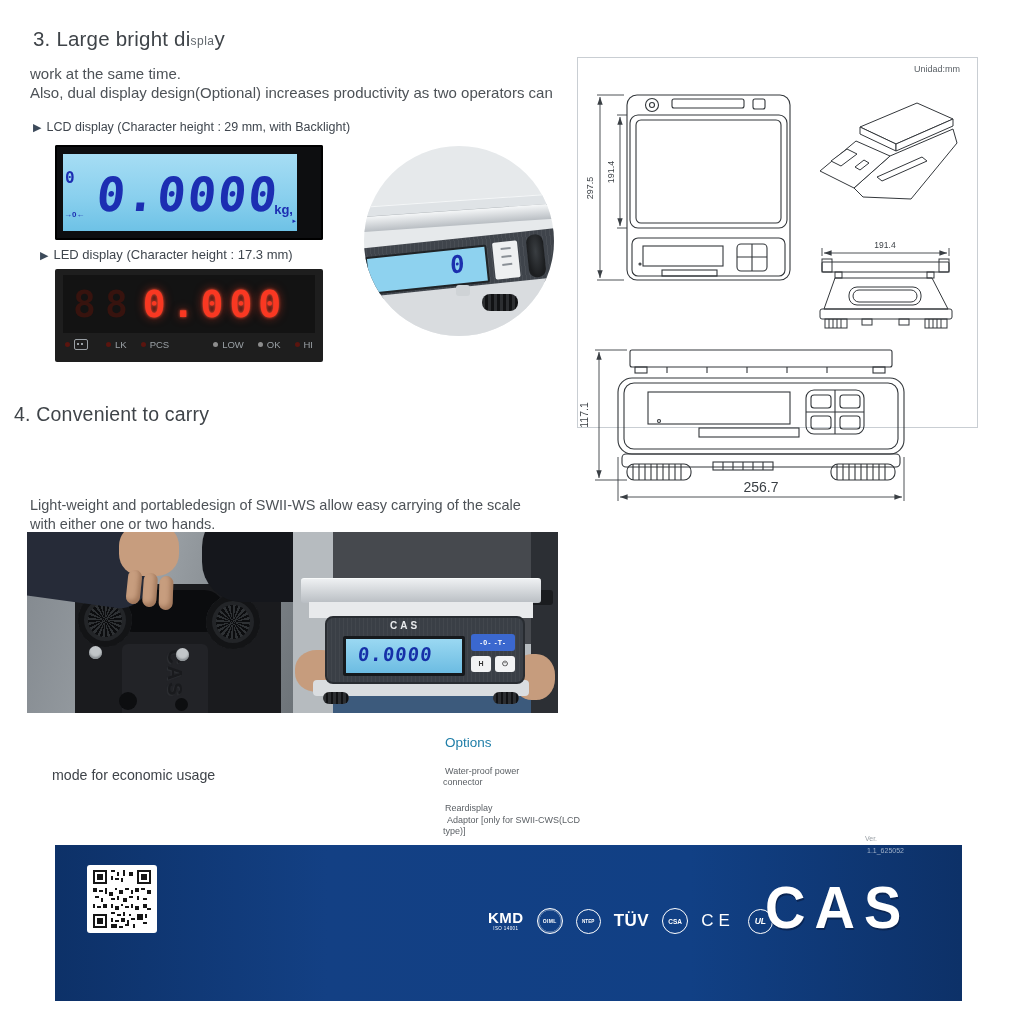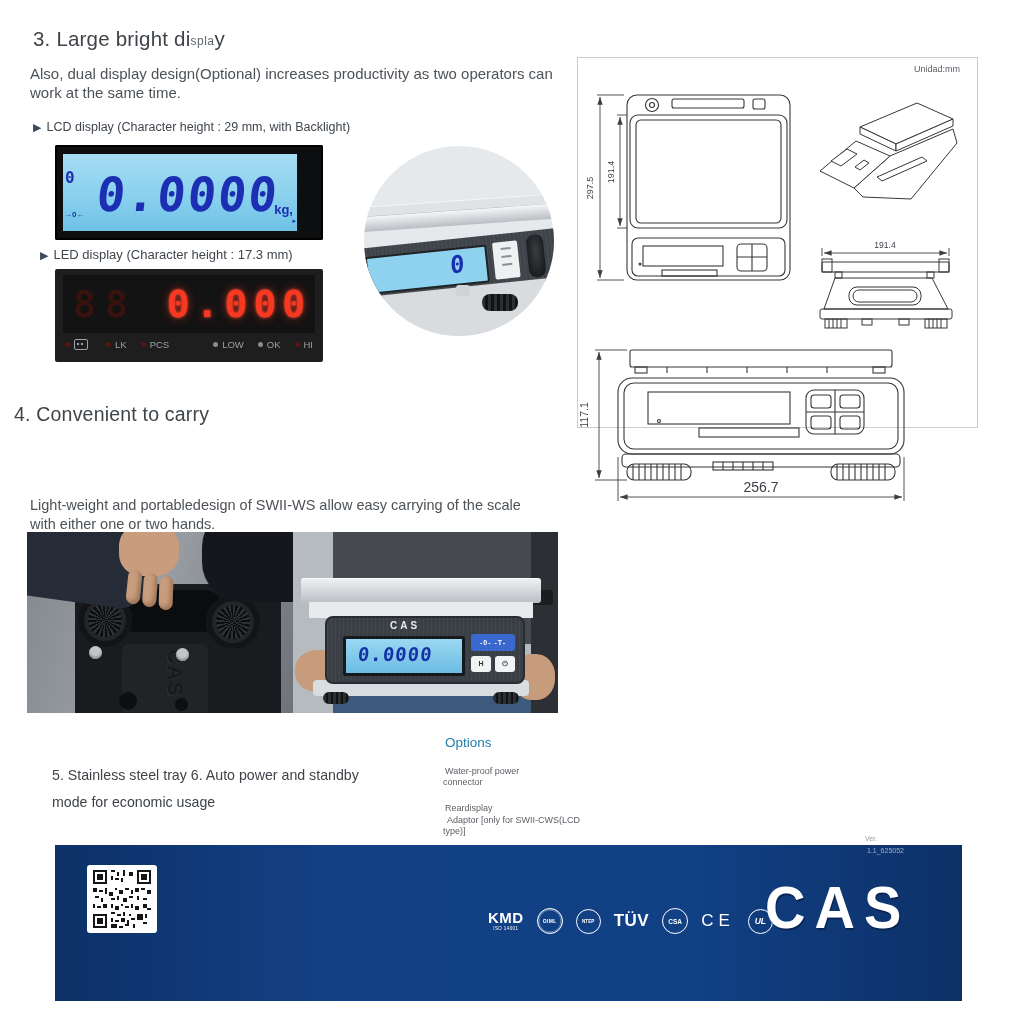--- a/index.html
+++ b/index.html
@@ -25,21 +25,21 @@
   .lcd-digits{position:absolute;left:34px;top:13px;font-size:47px;letter-spacing:2px;
       color:#1c2eb2;transform:skewX(-6deg);}
   .lcd-unit{position:absolute;right:4px;bottom:14px;font-size:13px;font-weight:bold;color:#1c2eb2;}
   .lcd-unitarrow{position:absolute;right:1px;bottom:6px;font-size:7px;color:#1c2eb2;}
   .lcd-zero{position:absolute;left:2px;top:14px;font-size:16px;font-weight:900;color:#1c2eb2;}
   .lcd-arrows{position:absolute;left:1px;bottom:12px;font-size:8px;font-weight:bold;color:#1c2eb2;}
 
   
   .led-panel{background:#1e1e1e;border-radius:2px;}
   .led-display{position:absolute;left:8px;top:6px;width:252px;height:58px;background:#131313;
-      display:flex;align-items:center;gap:24px;}
+      display:flex;align-items:center;}
   .led-ghost{margin-left:10px;font-size:38px;letter-spacing:9px;color:#37130e;}
   .led-val{margin-left:6px;font-size:38px;letter-spacing:6px;color:#f93822;
       text-shadow:0 0 10px rgba(249,56,34,.6),0 0 3px rgba(255,90,60,.9);}
   .led-ind{position:absolute;left:10px;right:10px;top:70px;display:flex;align-items:center;
       font-size:9.5px;color:#9aa0a5;}
   .dot{width:5px;height:5px;border-radius:50%;display:inline-block;margin-right:4px;}
   .dot-r{background:#5a150f;} .dot-g{background:#8d8d8d;}
   .batt{display:inline-block;width:12px;height:9px;border:1px solid #9aa0a5;border-radius:2px;
       position:relative;margin-right:4px;}
   .batt:after{content:"";position:absolute;left:2px;top:3px;width:2px;height:2px;background:#9aa0a5;
@@ -139,22 +139,22 @@
 </head>
 <body>
 
 <div class="page">
 
   <div class="abs h-main" style="left:33px;top:27px;">
     <span>3. Large bright di</span><span class="degr">spla</span><span>y</span>
   </div>
 
   <div class="abs body-par" style="left:30px;top:65px;width:560px;">
+    <div>work at the same time.</div>
     <div>Also, dual display design(Optional) increases productivity as two operators can</div>
-    <div>work at the same time.</div>
   </div>
 
   <div class="abs cap" style="left:33px;top:120px;">
     <span class="tri">▶</span><span>LCD display (Character height : 29 mm, with Backlight)</span>
   </div>
 
   <div class="abs lcd-panel" style="left:55px;top:145px;width:268px;height:95px;">
     <div class="lcd-screen">
       <div class="lcd-zero sevenseg">0</div>
       <div class="lcd-arrows">→0←</div>
@@ -368,21 +368,20 @@
       <div class="sc-lcd">
         <div class="sc-lcd-d sevenseg">0.0000</div>
       </div>
       <div class="sc-btn-blue">-0-  -T-</div>
       <div class="sc-btn-w" style="left:144px;">H</div>
       <div class="sc-btn-w" style="left:168px;">⏻</div>
     </div>
   </div>
 
   <div class="abs feat" style="left:52px;top:762px;">
-    <div>5. Stainless steel tray 6. Auto power and standby</div>
     <div>mode for economic usage</div>
   </div>
 
   <div class="abs" style="left:443px;top:735px;width:150px;">
     <div class="opt-h" style="margin-left:2px;">Options</div>
     <div class="opt-i" style="margin-top:16px;">
       <div style="margin-left:2px;">Water-proof power</div>
       <div>connector</div>
     </div>
     <div class="opt-i" style="margin-top:15px;margin-left:2px;">Reardisplay</div>

